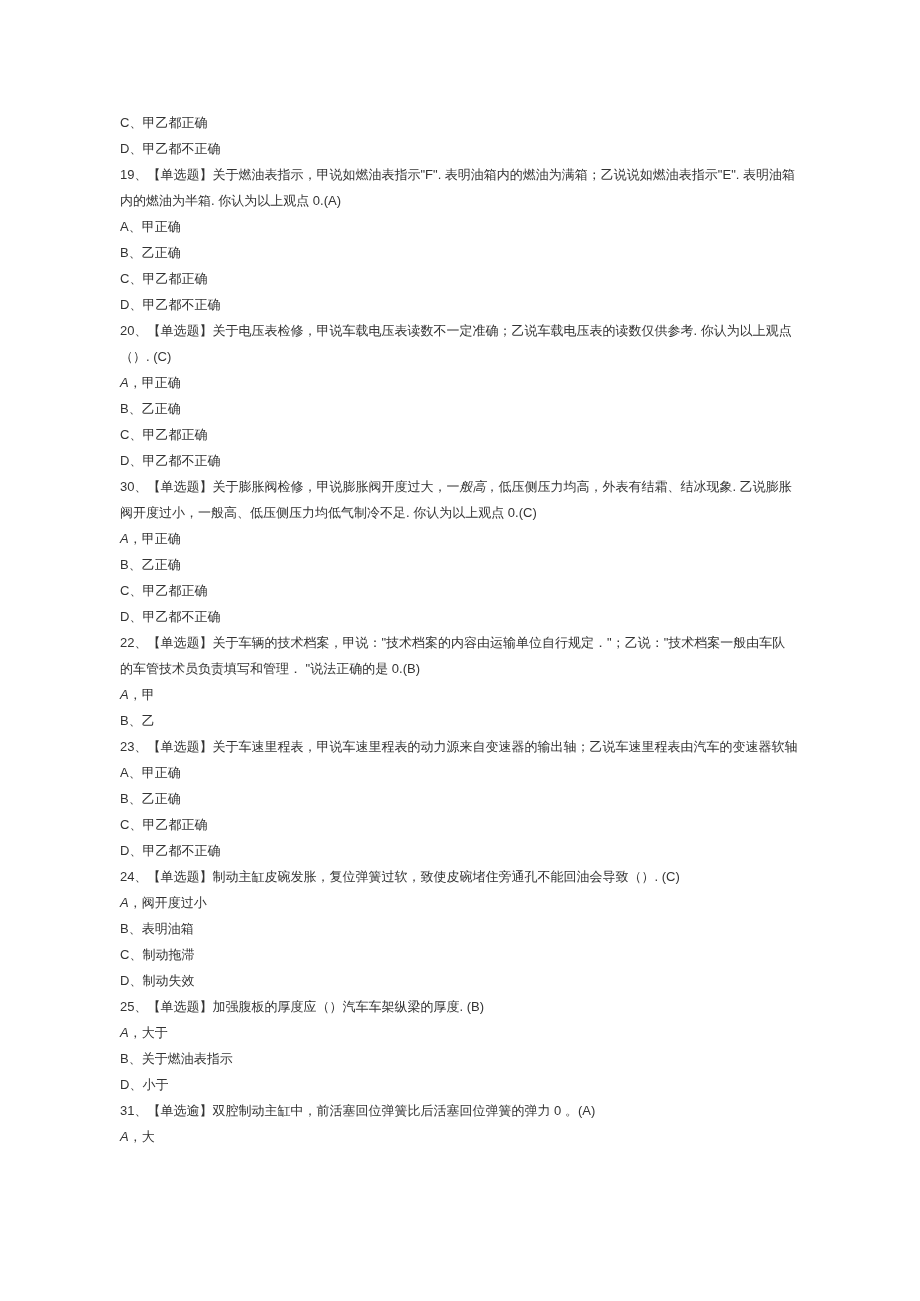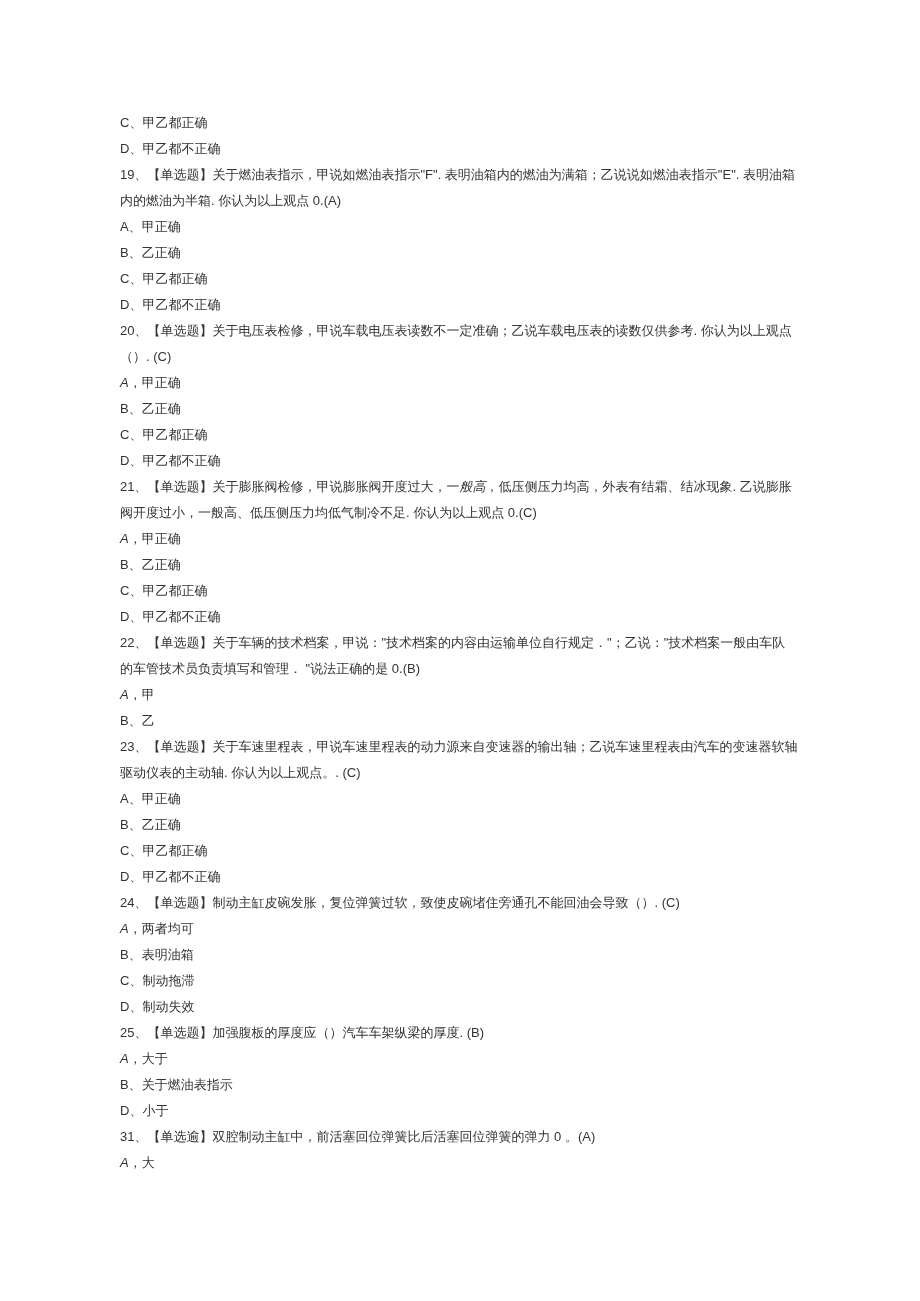--- a/index.html
+++ b/index.html
@@ -37,41 +37,40 @@
   <span class="line">C、甲乙都正确</span>
   <span class="line">D、甲乙都不正确</span>
 
   <span class="line">20、【单选题】关于电压表检修，甲说车载电压表读数不一定准确；乙说车载电压表的读数仅供参考. 你认为以上观点</span>
   <span class="line">（）. (C)</span>
   <span class="line"><span class="italic">A</span><span>，甲正确</span></span>
   <span class="line">B、乙正确</span>
   <span class="line">C、甲乙都正确</span>
   <span class="line">D、甲乙都不正确</span>
 
-  <span class="line"><span>21、【单选题】关于膨胀阀检修，甲说膨胀阀开度过大，一</span><span class="italic">般高</span><span>，低压侧压力均高，外表有结霜、结冰现象. 乙说膨胀</span></span>
+  <span class="line"><span>30、【单选题】关于膨胀阀检修，甲说膨胀阀开度过大，一</span><span class="italic">般高</span><span>，低压侧压力均高，外表有结霜、结冰现象. 乙说膨胀</span></span>
   <span class="line">阀开度过小，一般高、低压侧压力均低气制冷不足. 你认为以上观点 0.(C)</span>
   <span class="line"><span class="italic">A</span><span>，甲正确</span></span>
   <span class="line">B、乙正确</span>
   <span class="line">C、甲乙都正确</span>
   <span class="line">D、甲乙都不正确</span>
 
   <span class="line">22、【单选题】关于车辆的技术档案，甲说："技术档案的内容由运输单位自行规定．"；乙说："技术档案一般由车队</span>
   <span class="line">的车管技术员负责填写和管理． "说法正确的是 0.(B)</span>
   <span class="line"><span class="italic">A</span><span>，甲</span></span>
   <span class="line">B、乙</span>
 
   <span class="line">23、【单选题】关于车速里程表，甲说车速里程表的动力源来自变速器的输出轴；乙说车速里程表由汽车的变速器软轴</span>
-  <span class="line">驱动仪表的主动轴. 你认为以上观点。. (C)</span>
   <span class="line">A、甲正确</span>
   <span class="line">B、乙正确</span>
   <span class="line">C、甲乙都正确</span>
   <span class="line">D、甲乙都不正确</span>
 
   <span class="line">24、【单选题】制动主缸皮碗发胀，复位弹簧过软，致使皮碗堵住旁通孔不能回油会导致（）. (C)</span>
-  <span class="line"><span class="italic">A</span><span>，两者均可</span></span>
+  <span class="line"><span class="italic">A</span><span>，阀开度过小</span></span>
   <span class="line">B、表明油箱</span>
   <span class="line">C、制动拖滞</span>
   <span class="line">D、制动失效</span>
 
   <span class="line">25、【单选题】加强腹板的厚度应（）汽车车架纵梁的厚度. (B)</span>
   <span class="line"><span class="italic">A</span><span>，大于</span></span>
   <span class="line">B、关于燃油表指示</span>
   <span class="line">D、小于</span>
 
   <span class="line">31、【单选逾】双腔制动主缸中，前活塞回位弹簧比后活塞回位弹簧的弹力 0 。(A)</span>

